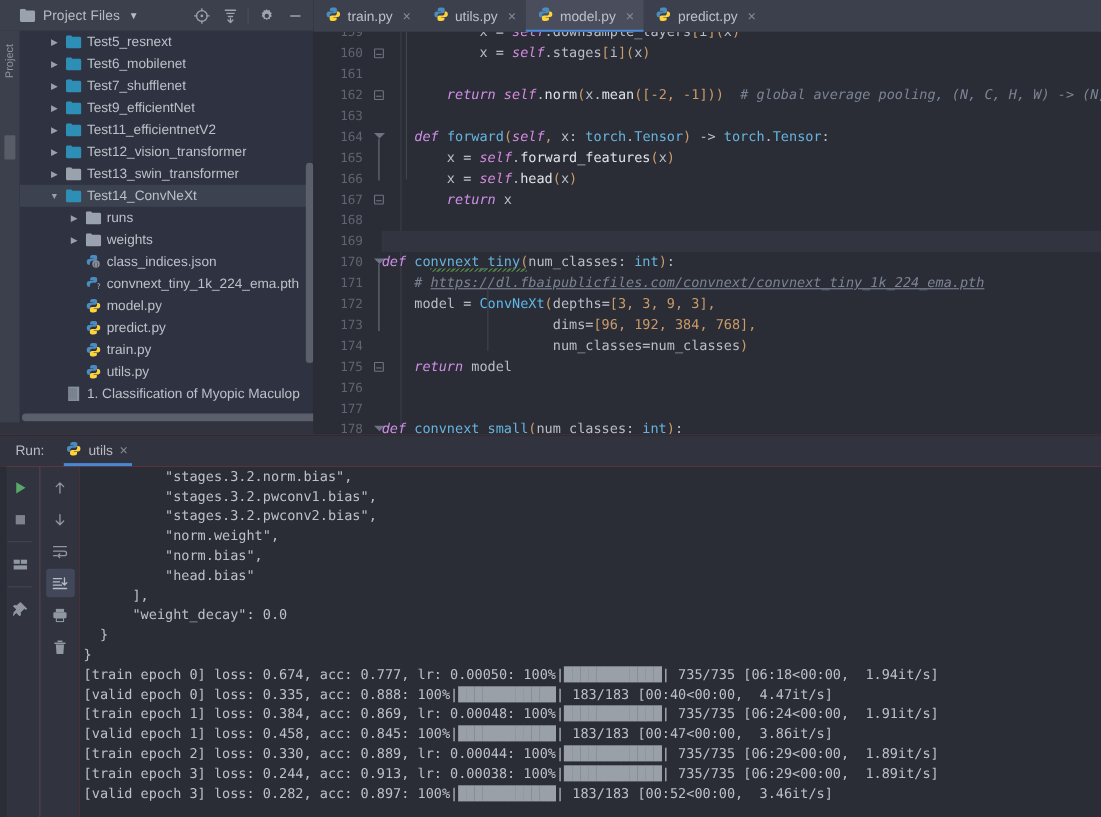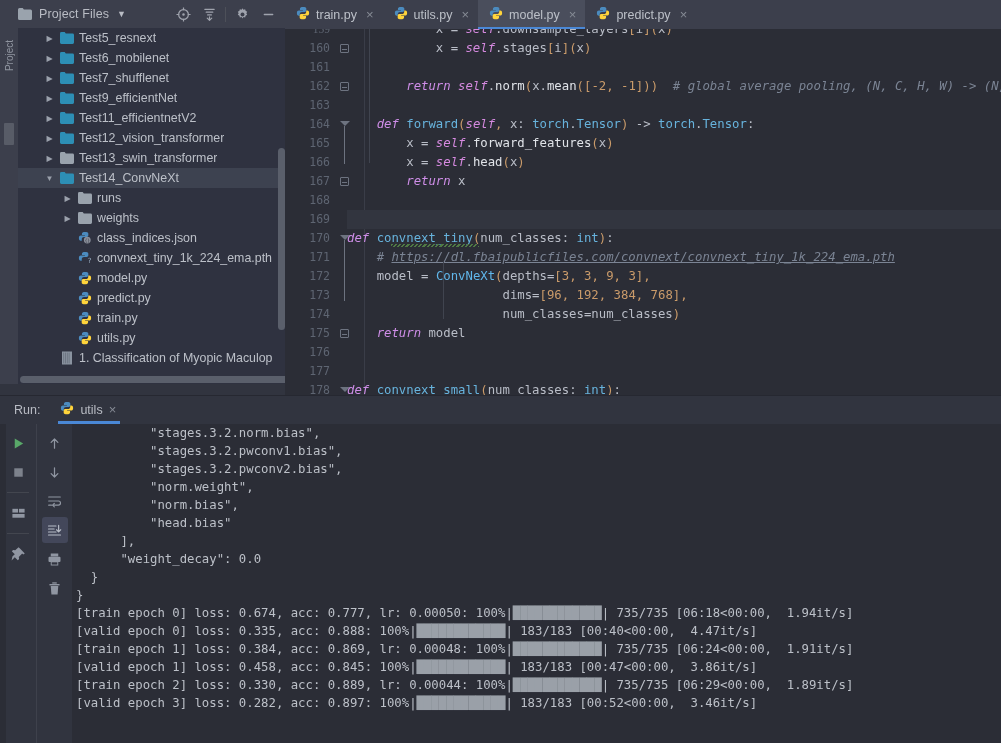--- a/index.html
+++ b/index.html
@@ -482,21 +482,21 @@
             <div class="foldmark" style="top: 15px;"></div>
             <div class="foldmark" style="top: 53px;"></div>
             <div class="foldtri" style="top: 92px;"></div>
             <div class="foldline" style="top: 97px; height: 38px;"></div>
             <div class="foldmark" style="top: 148px;"></div>
             <div class="foldtri" style="top: 206px;"></div>
             <div class="foldline" style="top: 211px; height: 61px;"></div>
             <div class="foldmark" style="top: 300px;"></div>
             <div class="foldtri" style="top: 358px;"></div>
           </div>
-      <div class="ln" style="top: -9px; font-family: Liberation Serif, serif;">159</div>
+      <div class="ln" style="top: -9px;">159</div>
           <div class="ln" style="top: 10px;">160</div>
           <div class="ln" style="top: 29px;">161</div>
           <div class="ln" style="top: 48px;">162</div>
           <div class="ln" style="top: 67px;">163</div>
           <div class="ln" style="top: 86px;">164</div>
           <div class="ln" style="top: 105px;">165</div>
           <div class="ln" style="top: 124px;">166</div>
           <div class="ln" style="top: 143px;">167</div>
           <div class="ln" style="top: 162px;">168</div>
           <div class="ln" style="top: 181px;">169</div>
@@ -608,17 +608,18 @@
         <div class="line">          "head.bias"</div>
         <div class="line">      ],</div>
         <div class="line">      "weight_decay": 0.0</div>
         <div class="line">  }</div>
         <div class="line">}</div>
         <div class="line">[train epoch 0] loss: 0.674, acc: 0.777, lr: 0.00050: 100%|<span class="pbar">████████████</span>| 735/735 [06:18&lt;00:00,  1.94it/s]</div>
         <div class="line">[valid epoch 0] loss: 0.335, acc: 0.888: 100%|<span class="pbar">████████████</span>| 183/183 [00:40&lt;00:00,  4.47it/s]</div>
         <div class="line">[train epoch 1] loss: 0.384, acc: 0.869, lr: 0.00048: 100%|<span class="pbar">████████████</span>| 735/735 [06:24&lt;00:00,  1.91it/s]</div>
         <div class="line">[valid epoch 1] loss: 0.458, acc: 0.845: 100%|<span class="pbar">████████████</span>| 183/183 [00:47&lt;00:00,  3.86it/s]</div>
         <div class="line">[train epoch 2] loss: 0.330, acc: 0.889, lr: 0.00044: 100%|<span class="pbar">████████████</span>| 735/735 [06:29&lt;00:00,  1.89it/s]</div>
+        <div class="line">[train epoch 3] loss: 0.244, acc: 0.913, lr: 0.00038: 100%|<span class="pbar">████████████</span>| 735/735 [06:29&lt;00:00,  1.89it/s]</div>
         <div class="line">[valid epoch 3] loss: 0.282, acc: 0.897: 100%|<span class="pbar">████████████</span>| 183/183 [00:52&lt;00:00,  3.46it/s]</div>
       </div>
   </div>
 
 </div>
 
 </body></html>

